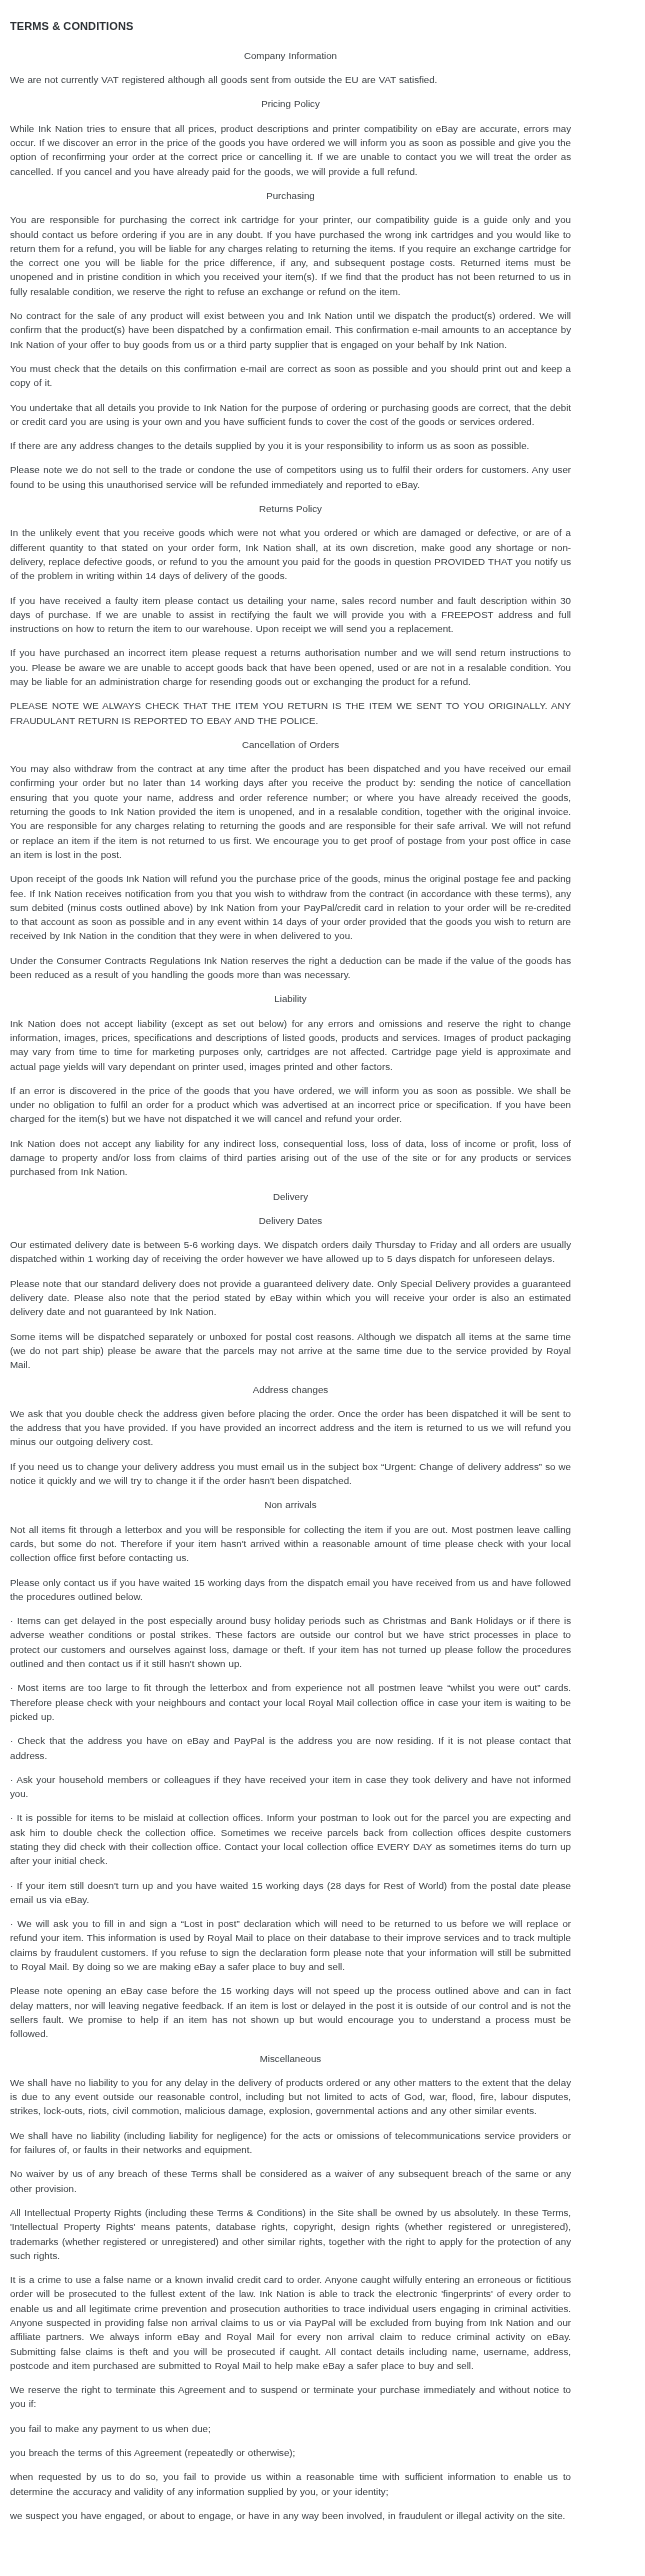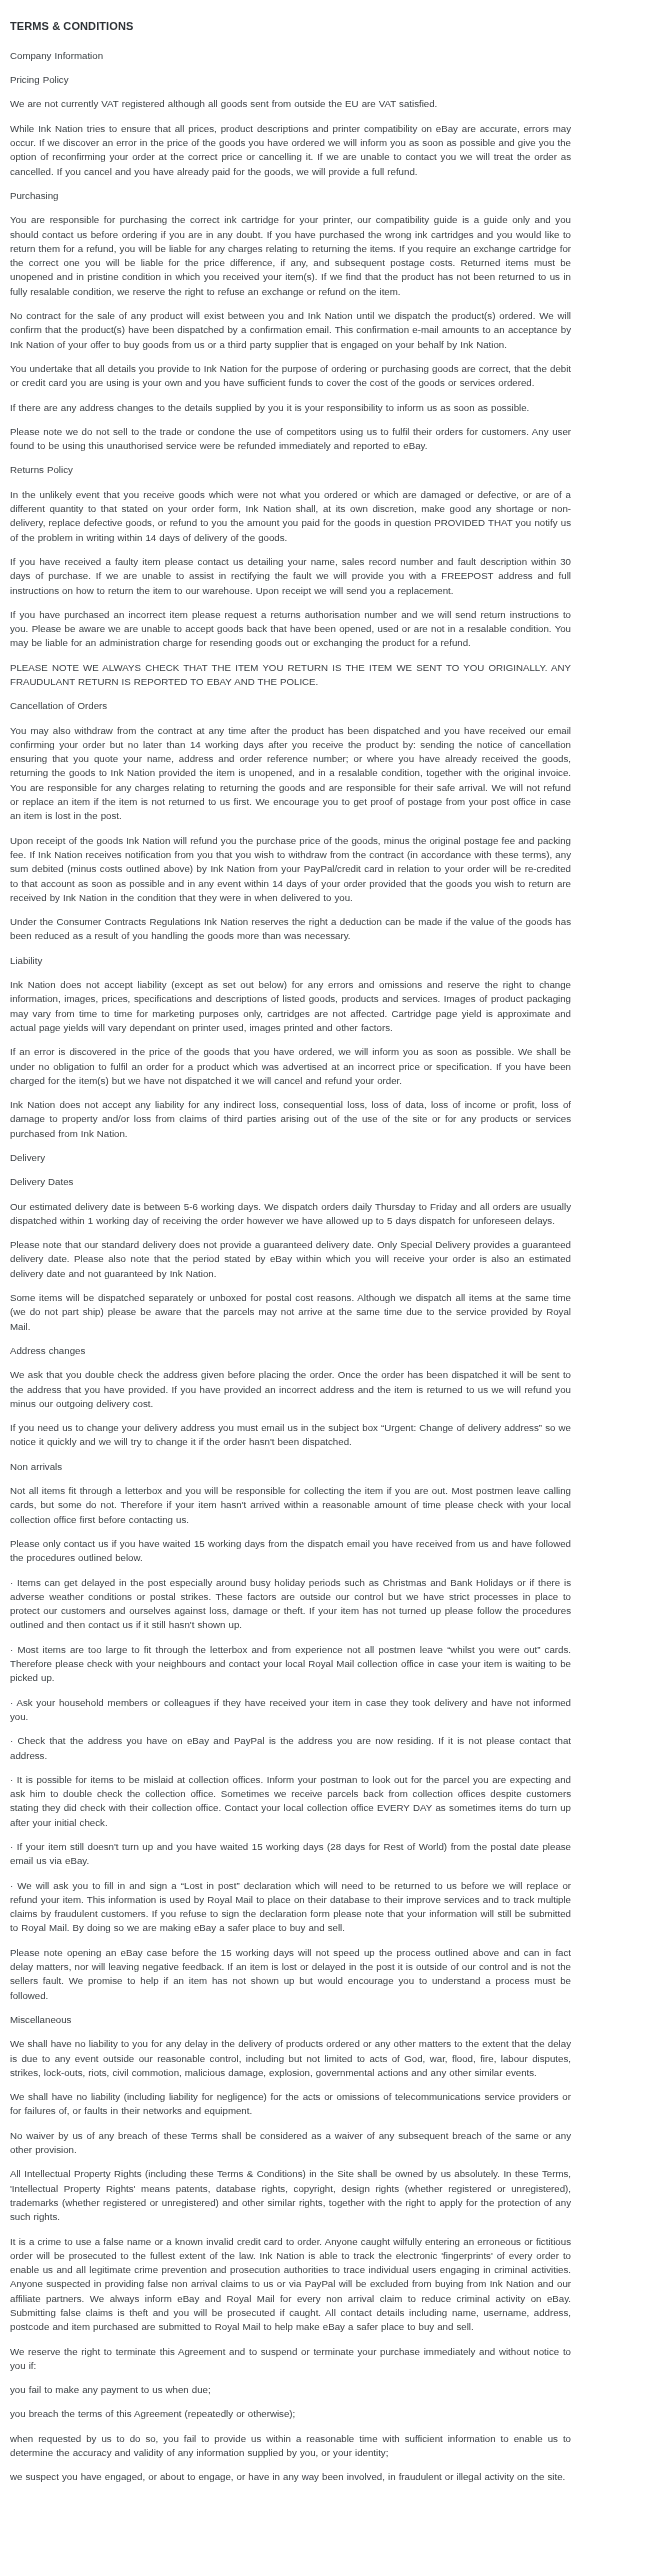--- a/index.html
+++ b/index.html
@@ -23,42 +23,43 @@
     line-height: 14.3px;
   }
   .block {
     font-size: 9.7px;
     line-height: 14.3px;
     margin: 0 0 10px 0;
     text-align: justify;
     word-spacing: 0.4px;
   }
   .block.subheading {
-    text-align: left;
+    text-align: center;
   }
   .block:last-child {
     margin-bottom: 12px;
   }
 </style>
 </head>
 <body>
 
 <div class="doc">
   <h1 class="doc-title">TERMS &amp; CONDITIONS</h1>
   <div id="terms-body">
       <p class="block subheading">Company Information</p>
+      <p class="block paragraph">We are not currently VAT registered although all goods sent from outside the EU are VAT satisfied.</p>
       <p class="block subheading">Pricing Policy</p>
-      <p class="block paragraph">We are not currently VAT registered although all goods sent from outside the EU are VAT satisfied.</p>
       <p class="block paragraph">While Ink Nation tries to ensure that all prices, product descriptions and printer compatibility on eBay are accurate, errors may occur. If we discover an error in the price of the goods you have ordered we will inform you as soon as possible and give you the option of reconfirming your order at the correct price or cancelling it. If we are unable to contact you we will treat the order as cancelled. If you cancel and you have already paid for the goods, we will provide a full refund.</p>
       <p class="block subheading">Purchasing</p>
       <p class="block paragraph">You are responsible for purchasing the correct ink cartridge for your printer, our compatibility guide is a guide only and you should contact us before ordering if you are in any doubt. If you have purchased the wrong ink cartridges and you would like to return them for a refund, you will be liable for any charges relating to returning the items. If you require an exchange cartridge for the correct one you will be liable for the price difference, if any, and subsequent postage costs. Returned items must be unopened and in pristine condition in which you received your item(s). If we find that the product has not been returned to us in fully resalable condition, we reserve the right to refuse an exchange or refund on the item.</p>
       <p class="block paragraph">No contract for the sale of any product will exist between you and Ink Nation until we dispatch the product(s) ordered. We will confirm that the product(s) have been dispatched by a confirmation email. This confirmation e-mail amounts to an acceptance by Ink Nation of your offer to buy goods from us or a third party supplier that is engaged on your behalf by Ink Nation.</p>
+      <p class="block paragraph">You must check that the details on this confirmation e-mail are correct as soon as possible and you should print out and keep a copy of it.</p>
       <p class="block paragraph">You undertake that all details you provide to Ink Nation for the purpose of ordering or purchasing goods are correct, that the debit or credit card you are using is your own and you have sufficient funds to cover the cost of the goods or services ordered.</p>
       <p class="block paragraph">If there are any address changes to the details supplied by you it is your responsibility to inform us as soon as possible.</p>
-      <p class="block paragraph">Please note we do not sell to the trade or condone the use of competitors using us to fulfil their orders for customers.  Any user found to be using this unauthorised service were be refunded immediately and reported to eBay.</p>
+      <p class="block paragraph">Please note we do not sell to the trade or condone the use of competitors using us to fulfil their orders for customers.  Any user found to be using this unauthorised service will be refunded immediately and reported to eBay.</p>
       <p class="block subheading">Returns Policy</p>
       <p class="block paragraph">In the unlikely event that you receive goods which were not what you ordered or which are damaged or defective, or are of a different quantity to that stated on your order form, Ink Nation shall, at its own discretion, make good any shortage or non-delivery, replace defective goods, or refund to you the amount you paid for the goods in question PROVIDED THAT you notify us of the problem in writing within 14 days of delivery of the goods.</p>
       <p class="block paragraph">If you have received a faulty item please contact us detailing your name, sales record number and fault description within 30 days of purchase. If we are unable to assist in rectifying the fault we will provide you with a FREEPOST address and full instructions on how to return the item to our warehouse. Upon receipt we will send you a replacement.</p>
       <p class="block paragraph">If you have purchased an incorrect item please request a returns authorisation number and we will send return instructions to you. Please be aware we are unable to accept goods back that have been opened, used or are not in a resalable condition. You may be liable for an administration charge for resending goods out or exchanging the product for a refund.</p>
       <p class="block paragraph">PLEASE NOTE WE ALWAYS CHECK THAT THE ITEM YOU RETURN IS THE ITEM WE SENT TO YOU ORIGINALLY. ANY FRAUDULANT RETURN IS REPORTED TO EBAY AND THE POLICE.</p>
       <p class="block subheading">Cancellation of Orders</p>
       <p class="block paragraph">You may also withdraw from the contract at any time after the product has been dispatched and you have received our email confirming your order but no later than 14 working days after you receive the product by: sending the notice of cancellation ensuring that you quote your name, address and order reference number; or where you have already received the goods, returning the goods to Ink Nation provided the item is unopened, and in a resalable condition, together with the original invoice. You are responsible for any charges relating to returning the goods and are responsible for their safe arrival. We will not refund or replace an item if the item is not returned to us first. We encourage you to get proof of postage from your post office in case an item is lost in the post.</p>
       <p class="block paragraph">Upon receipt of the goods Ink Nation will refund you the purchase price of the goods, minus the original postage fee and packing fee. If Ink Nation receives notification from you that you wish to withdraw from the contract (in accordance with these terms), any sum debited (minus costs outlined above) by Ink Nation from your PayPal/credit card in relation to your order will be re-credited to that account as soon as possible and in any event within 14 days of your order provided that the goods you wish to return are received by Ink Nation in the condition that they were in when delivered to you.</p>
       <p class="block paragraph">Under the Consumer Contracts Regulations Ink Nation reserves the right a deduction can be made if the value of the goods has been reduced as a result of you handling the goods more than was necessary.</p>
       <p class="block subheading">Liability</p>
@@ -71,22 +72,22 @@
       <p class="block paragraph">Please note that our standard delivery does not provide a guaranteed delivery date. Only Special Delivery provides a guaranteed delivery date. Please also note that the period stated by eBay within which you will receive your order is also an estimated delivery date and not guaranteed by Ink Nation.</p>
       <p class="block paragraph">Some items will be dispatched separately or unboxed for postal cost reasons. Although we dispatch all items at the same time (we do not part ship) please be aware that the parcels may not arrive at the same time due to the service provided by Royal Mail.</p>
       <p class="block subheading">Address changes</p>
       <p class="block paragraph">We ask that you double check the address given before placing the order. Once the order has been dispatched it will be sent to the address that you have provided. If you have provided an incorrect address and the item is returned to us we will refund you minus our outgoing delivery cost.</p>
       <p class="block paragraph">If you need us to change your delivery address you must email us in the subject box “Urgent: Change of delivery address” so we notice it quickly and we will try to change it if the order hasn't been dispatched.</p>
       <p class="block subheading">Non arrivals</p>
       <p class="block paragraph">Not all items fit through a letterbox and you will be responsible for collecting the item if you are out. Most postmen leave calling cards, but some do not. Therefore if your item hasn't arrived within a reasonable amount of time please check with your local collection office first before contacting us.</p>
       <p class="block paragraph">Please only contact us if you have waited 15 working days from the dispatch email you have received from us and have followed the procedures outlined below.</p>
       <p class="block paragraph">· Items can get delayed in the post especially around busy holiday periods such as Christmas and Bank Holidays or if there is adverse weather conditions or postal strikes. These factors are outside our control but we have strict processes in place to protect our customers and ourselves against loss, damage or theft. If your item has not turned up please follow the procedures outlined and then contact us if it still hasn't shown up.</p>
       <p class="block paragraph">· Most items are too large to fit through the letterbox and from experience not all postmen leave “whilst you were out” cards. Therefore please check with your neighbours and contact your local Royal Mail collection office in case your item is waiting to be picked up.</p>
+      <p class="block paragraph">· Check that the address you have on eBay and PayPal is the address you are now residing. If it is not please contact that address.</p>
       <p class="block paragraph">· Ask your household members or colleagues if they have received your item in case they took delivery and have not informed you.</p>
-      <p class="block paragraph">· Check that the address you have on eBay and PayPal is the address you are now residing. If it is not please contact that address.</p>
       <p class="block paragraph">· It is possible for items to be mislaid at collection offices. Inform your postman to look out for the parcel you are expecting and ask him to double check the collection office. Sometimes we receive parcels back from collection offices despite customers stating they did check with their collection office. Contact your local collection office EVERY DAY as sometimes items do turn up after your initial check.</p>
       <p class="block paragraph">· If your item still doesn't turn up and you have waited 15 working days (28 days for Rest of World) from the postal date please email us via eBay.</p>
       <p class="block paragraph">· We will ask you to fill in and sign a “Lost in post” declaration which will need to be returned to us before we will replace or refund your item. This information is used by Royal Mail to place on their database to their improve services and to track multiple claims by fraudulent customers. If you refuse to sign the declaration form please note that your information will still be submitted to Royal Mail. By doing so we are making eBay a safer place to buy and sell.</p>
       <p class="block paragraph">Please note opening an eBay case before the 15 working days will not speed up the process outlined above and can in fact delay matters, nor will leaving negative feedback. If an item is lost or delayed in the post it is outside of our control and is not the sellers fault. We promise to help if an item has not shown up but would encourage you to understand a process must be followed.</p>
       <p class="block subheading">Miscellaneous</p>
       <p class="block paragraph">We shall have no liability to you for any delay in the delivery of products ordered or any other matters to the extent that the delay is due to any event outside our reasonable control, including but not limited to acts of God, war, flood, fire, labour disputes, strikes, lock-outs, riots, civil commotion, malicious damage, explosion, governmental actions and any other similar events.</p>
       <p class="block paragraph">We shall have no liability (including liability for negligence) for the acts or omissions of telecommunications service providers or for failures of, or faults in their networks and equipment.</p>
       <p class="block paragraph">No waiver by us of any breach of these Terms shall be considered as a waiver of any subsequent breach of the same or any other provision.</p>
       <p class="block paragraph">All Intellectual Property Rights (including these Terms &amp; Conditions) in the Site shall be owned by us absolutely. In these Terms, 'Intellectual Property Rights' means patents, database rights, copyright, design rights (whether registered or unregistered), trademarks (whether registered or unregistered) and other similar rights, together with the right to apply for the protection of any such rights.</p>
       <p class="block paragraph">It is a crime to use a false name or a known invalid credit card to order. Anyone caught wilfully entering an erroneous or fictitious order will be prosecuted to the fullest extent of the law. Ink Nation is able to track the electronic 'fingerprints' of every order to enable us and all legitimate crime prevention and prosecution authorities to trace individual users engaging in criminal activities. Anyone suspected in providing false non arrival claims to us or via PayPal will be excluded from buying from Ink Nation and our affiliate partners. We always inform eBay and Royal Mail for every non arrival claim to reduce criminal activity on eBay. Submitting false claims is theft and you will be prosecuted if caught. All contact details including name, username, address, postcode and item purchased are submitted to Royal Mail to help make eBay a safer place to buy and sell.</p>

